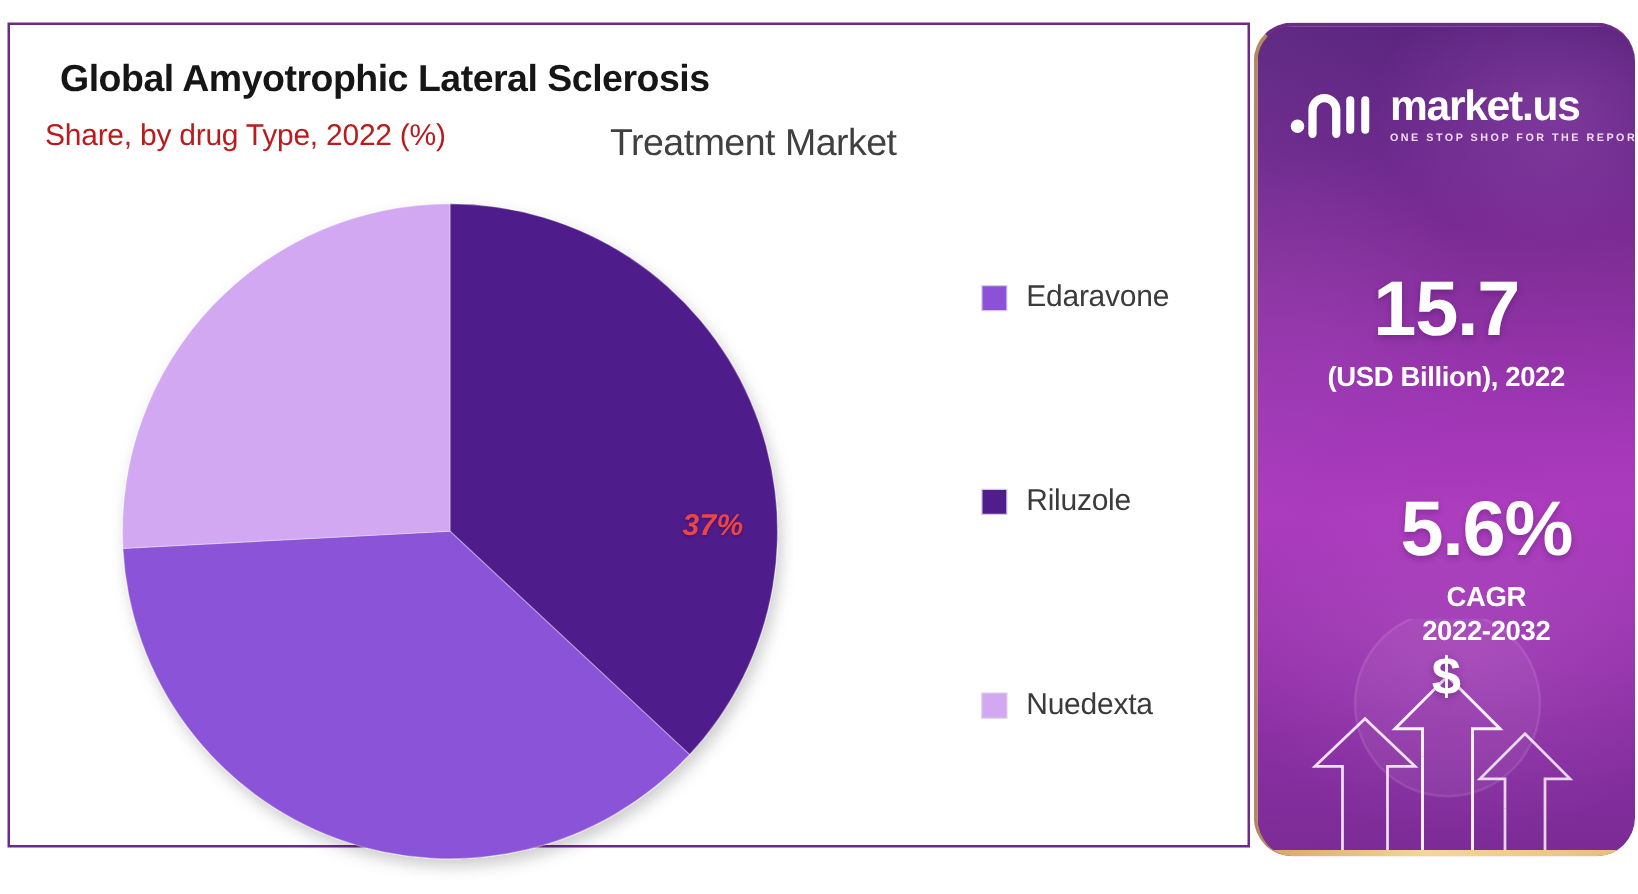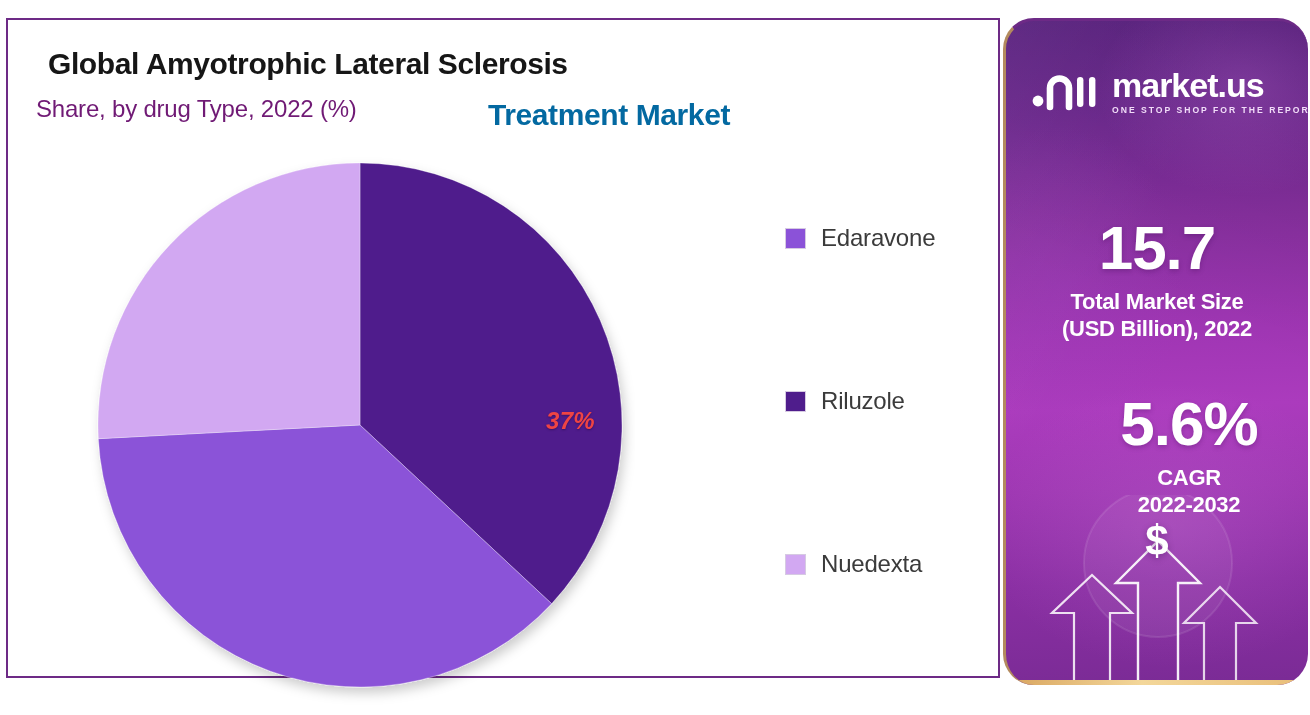--- a/index.html
+++ b/index.html
@@ -47,30 +47,30 @@
     color: #161616;
     letter-spacing: -0.4px;
     line-height: 1.18;
   }
   .title-sub {
     position: absolute;
     left: 28px;
     top: 75px;
     font-size: 24px;
     font-weight: normal;
-    color: #701a75;
+    color: #b91c1c;
     letter-spacing: -0.2px;
   }
   .title-tail {
     position: absolute;
     left: 480px;
     top: 78px;
     font-size: 30px;
-    font-weight: bold;
-    color: #0369a1;
+    font-weight: normal;
+    color: #404040;
     letter-spacing: -0.4px;
   }
 
   
   .pie-wrap {
     position: absolute;
     left: 82px;
     top: 125px;
     width: 545px;
     height: 560px;
@@ -287,21 +287,20 @@
       </svg>
       <div class="logo-text-block">
         <div class="logo-word">market.us</div>
         <div class="logo-tag">ONE STOP SHOP FOR THE REPORTS</div>
       </div>
     </div>
 
     <div class="stat-block" id="stat-size">
       <div class="stat-value">15.7</div>
       <div class="stat-caption">
-        <div>Total Market Size</div>
         <div>(USD Billion), 2022</div>
       </div>
     </div>
 
     <div class="stat-block" id="stat-cagr">
       <div class="stat-value">5.6%</div>
       <div class="stat-caption">
         <div>CAGR</div>
         <div>2022-2032</div>
       </div>

